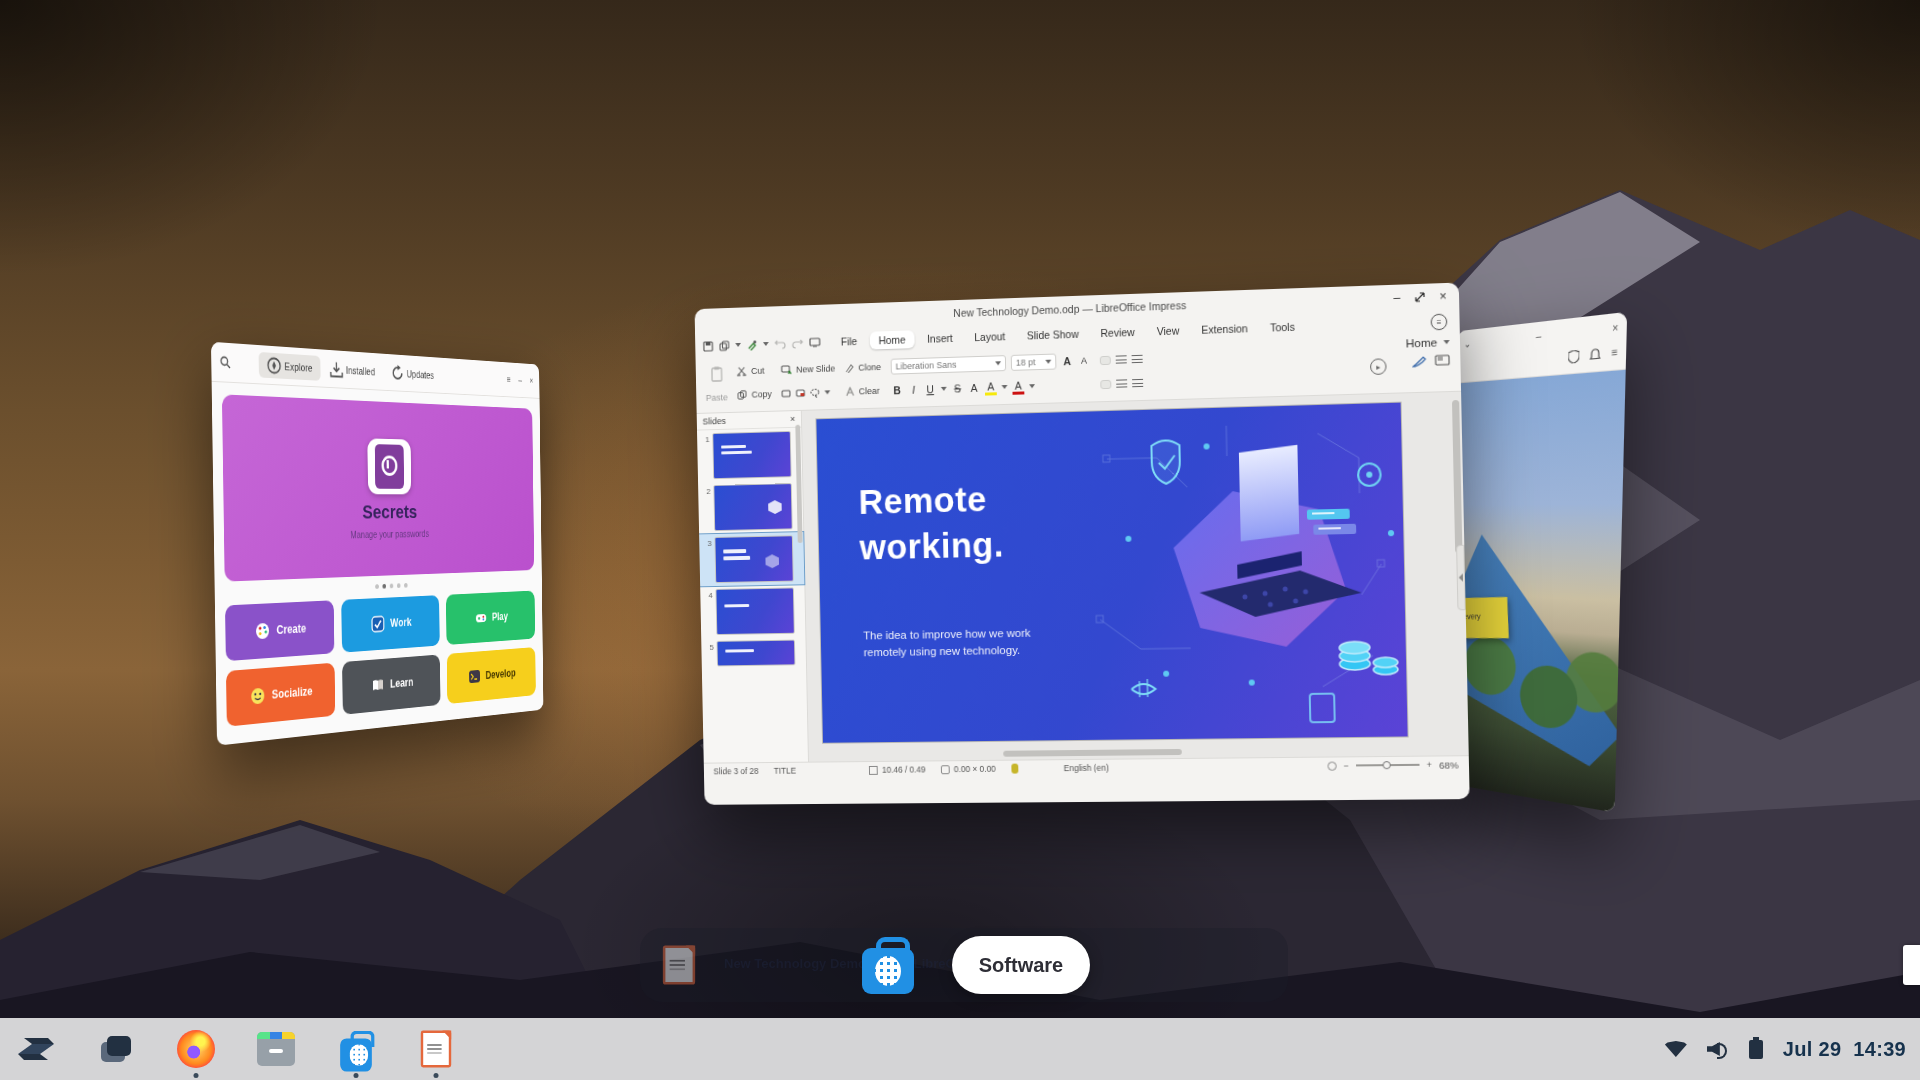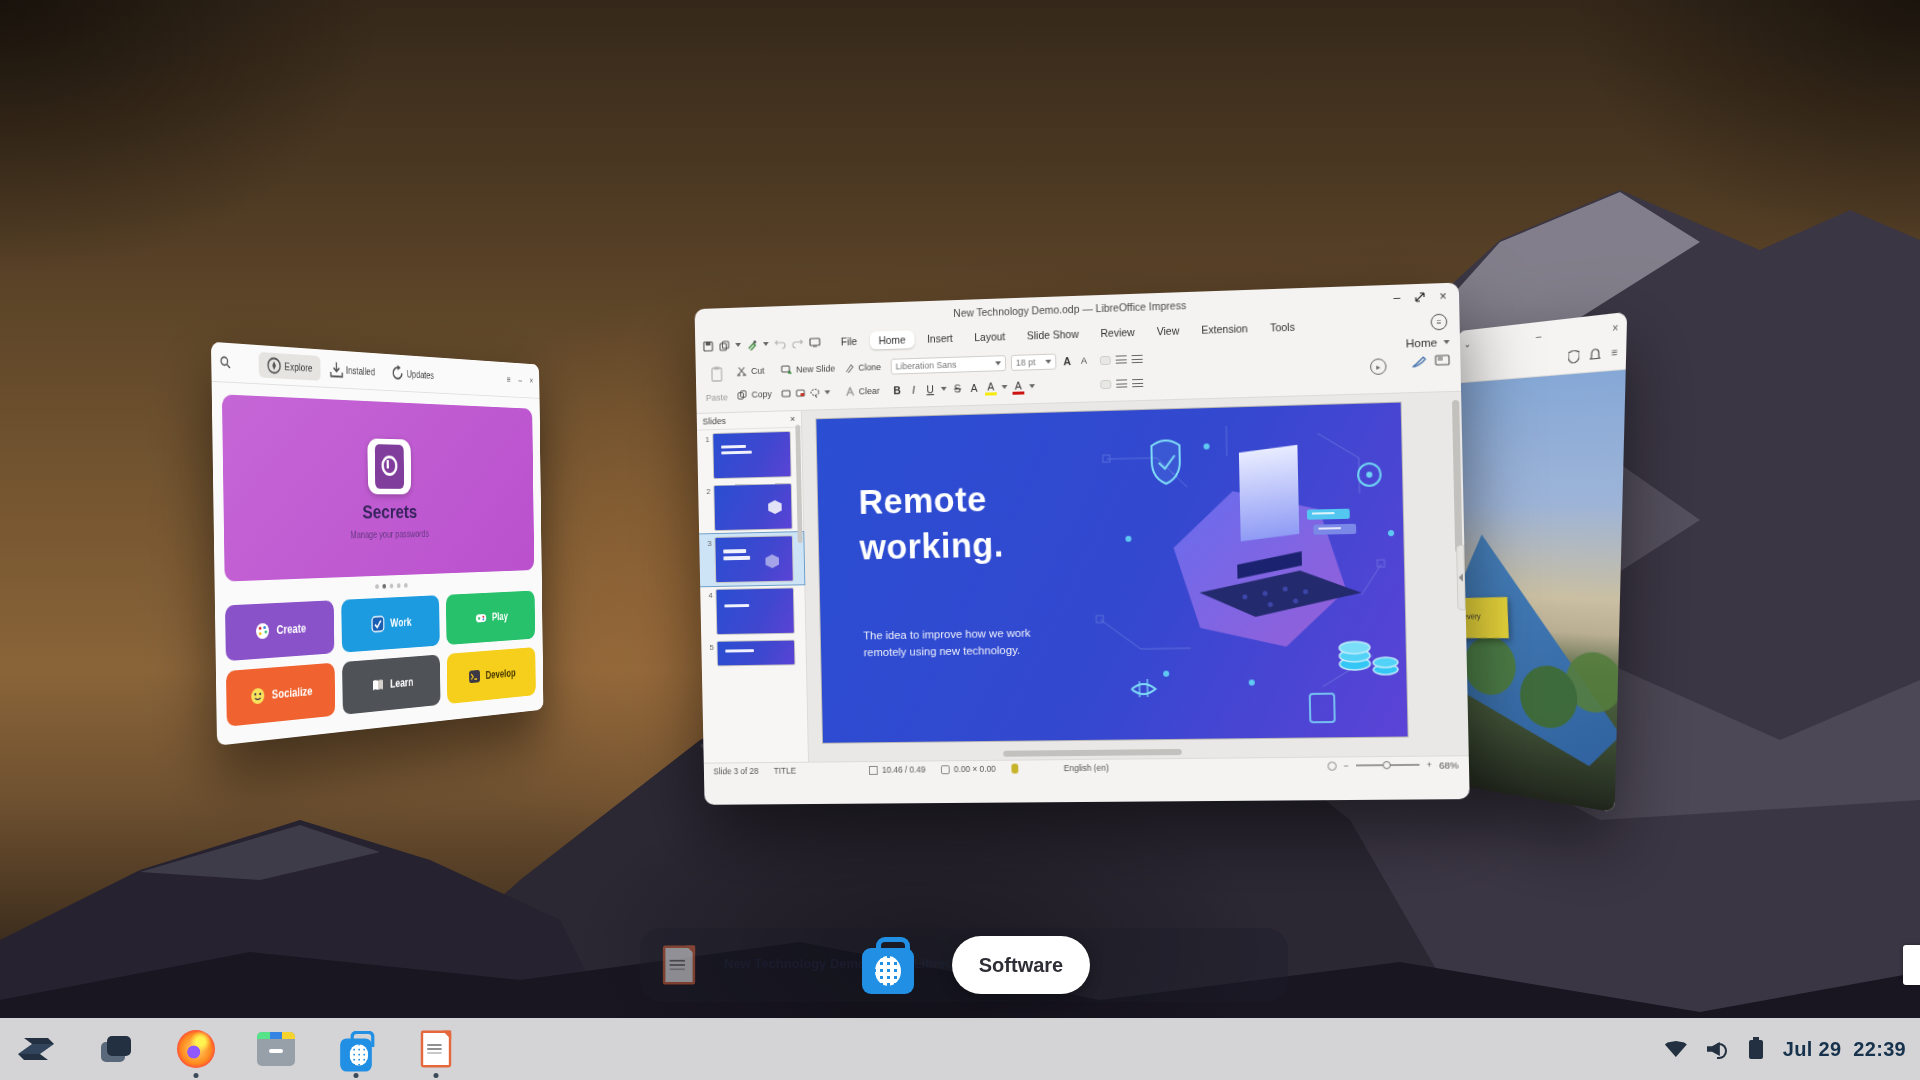--- a/index.html
+++ b/index.html
@@ -721,20 +721,20 @@
         <div class="docicon ic-doc-sm"></div>
         <span class="run-dot"></span>
       </div>
     </div>
     <div class="tray">
       <div class="ic-wifi"></div>
       <div class="ic-vol"></div>
       <div class="ic-batt"></div>
       <div class="clock">
         <span>Jul 29</span>
-        <span>22:39</span>
+        <span>14:39</span>
       </div>
     </div>
   </div>
 
   <div class="glow"></div>
   <div class="cursor"></div>
 </div>
 
 </body></html>

